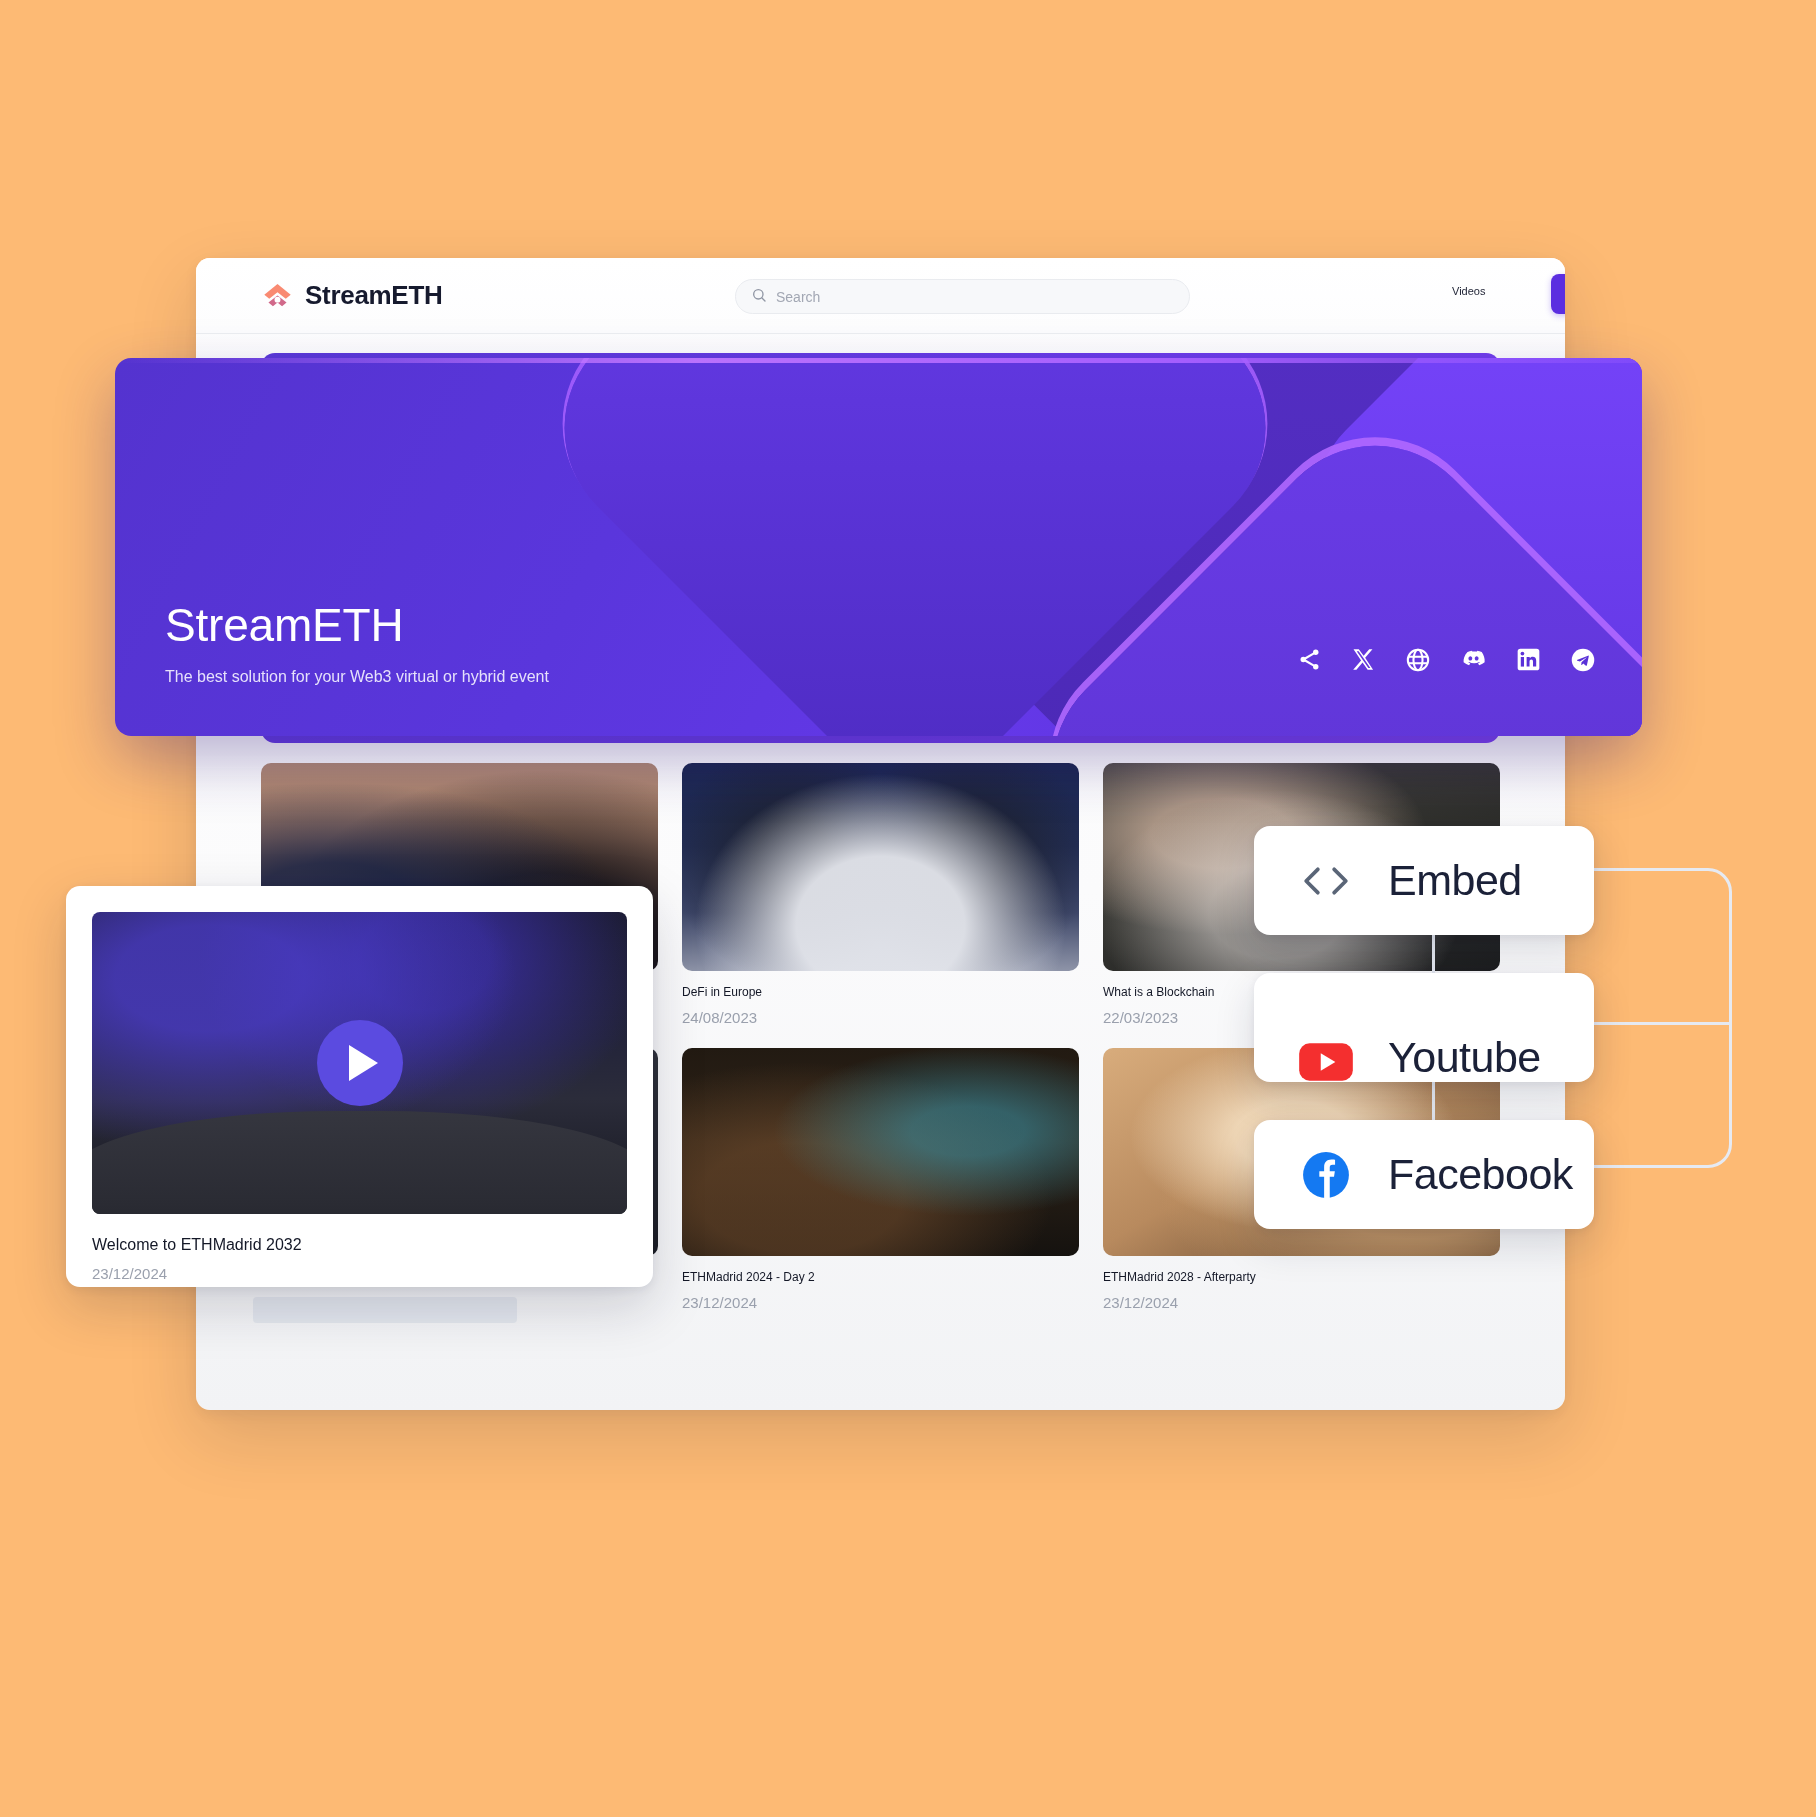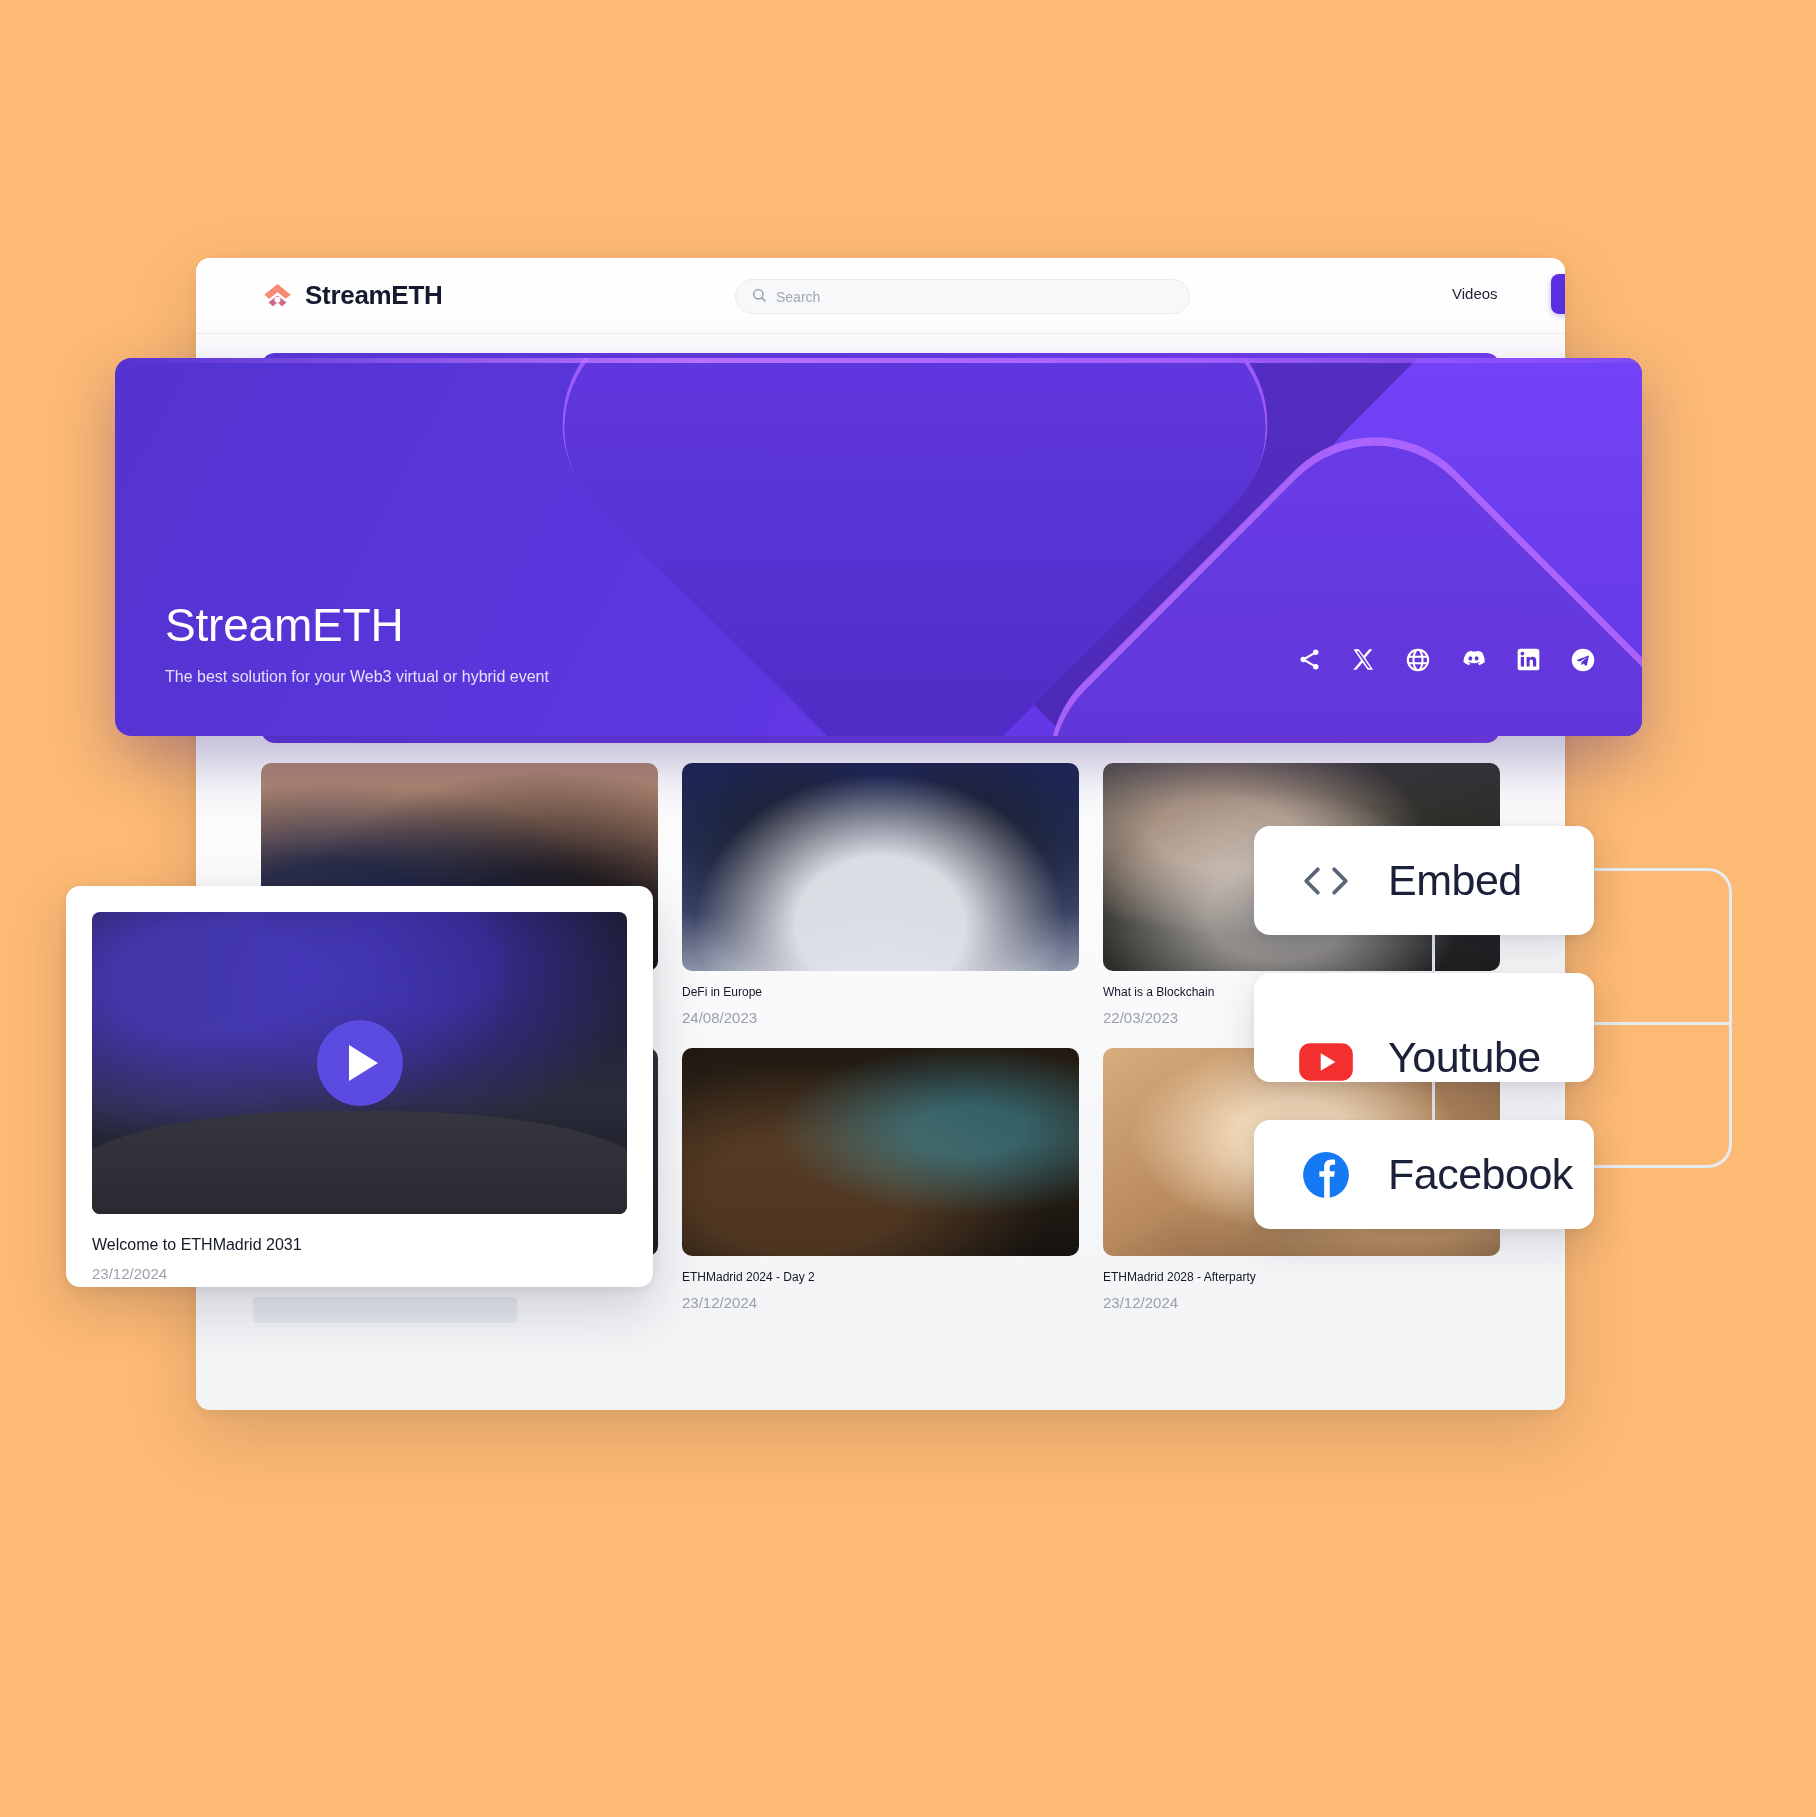--- a/index.html
+++ b/index.html
@@ -34,21 +34,21 @@
     position: absolute; left: 539px; top: 21px;
     width: 455px; height: 35px;
     background: #f7f8fa; border: 1px solid #e9ebef;
     border-radius: 18px;
     display: flex; align-items: center; gap: 9px; padding: 0 15px;
   }
   .search-ph { font-size: 14px; color: #a2a7b3; }
 
   .nav-videos {
     position: absolute; left: 1256px; top: 27px;
-    font-size: 15px; color: #1d2133;
+    font-size: 11px; color: #1d2133;
   }
   .connect-btn {
     position: absolute; left: 1355px; top: 16px;
     height: 40px; padding: 0 19px;
     background: #5b2ee0; color: #fff;
     border-radius: 8px; border: none;
     font-size: 15px; font-weight: 600;
     display: flex; align-items: center;
     font-family: "Liberation Sans", sans-serif;
     box-shadow: 0 2px 6px rgba(91,46,224,.3);
@@ -352,21 +352,21 @@
   <div class="deco-frame"></div>
   <div class="deco-line"></div>
 
   <div class="float-video">
     <div class="fv-thumb">
       <div class="fv-seat"></div>
       <div class="play-btn">
         <div class="play-tri"></div>
       </div>
     </div>
-    <div class="fv-title">Welcome to ETHMadrid 2031</div>
+    <div class="fv-title">Welcome to ETHMadrid 2032</div>
     <div class="fv-date">23/12/2024</div>
   </div>
 
   <div class="pill pill-embed">
     <span class="pill-icon">
       <svg viewBox="0 0 48 32" width="56" height="38" fill="none" stroke="#5a6577" stroke-width="3.2" stroke-linecap="round" stroke-linejoin="round">
         <polyline points="17,6 7,16 17,26"></polyline>
         <polyline points="31,6 41,16 31,26"></polyline>
       </svg>
     </span>

